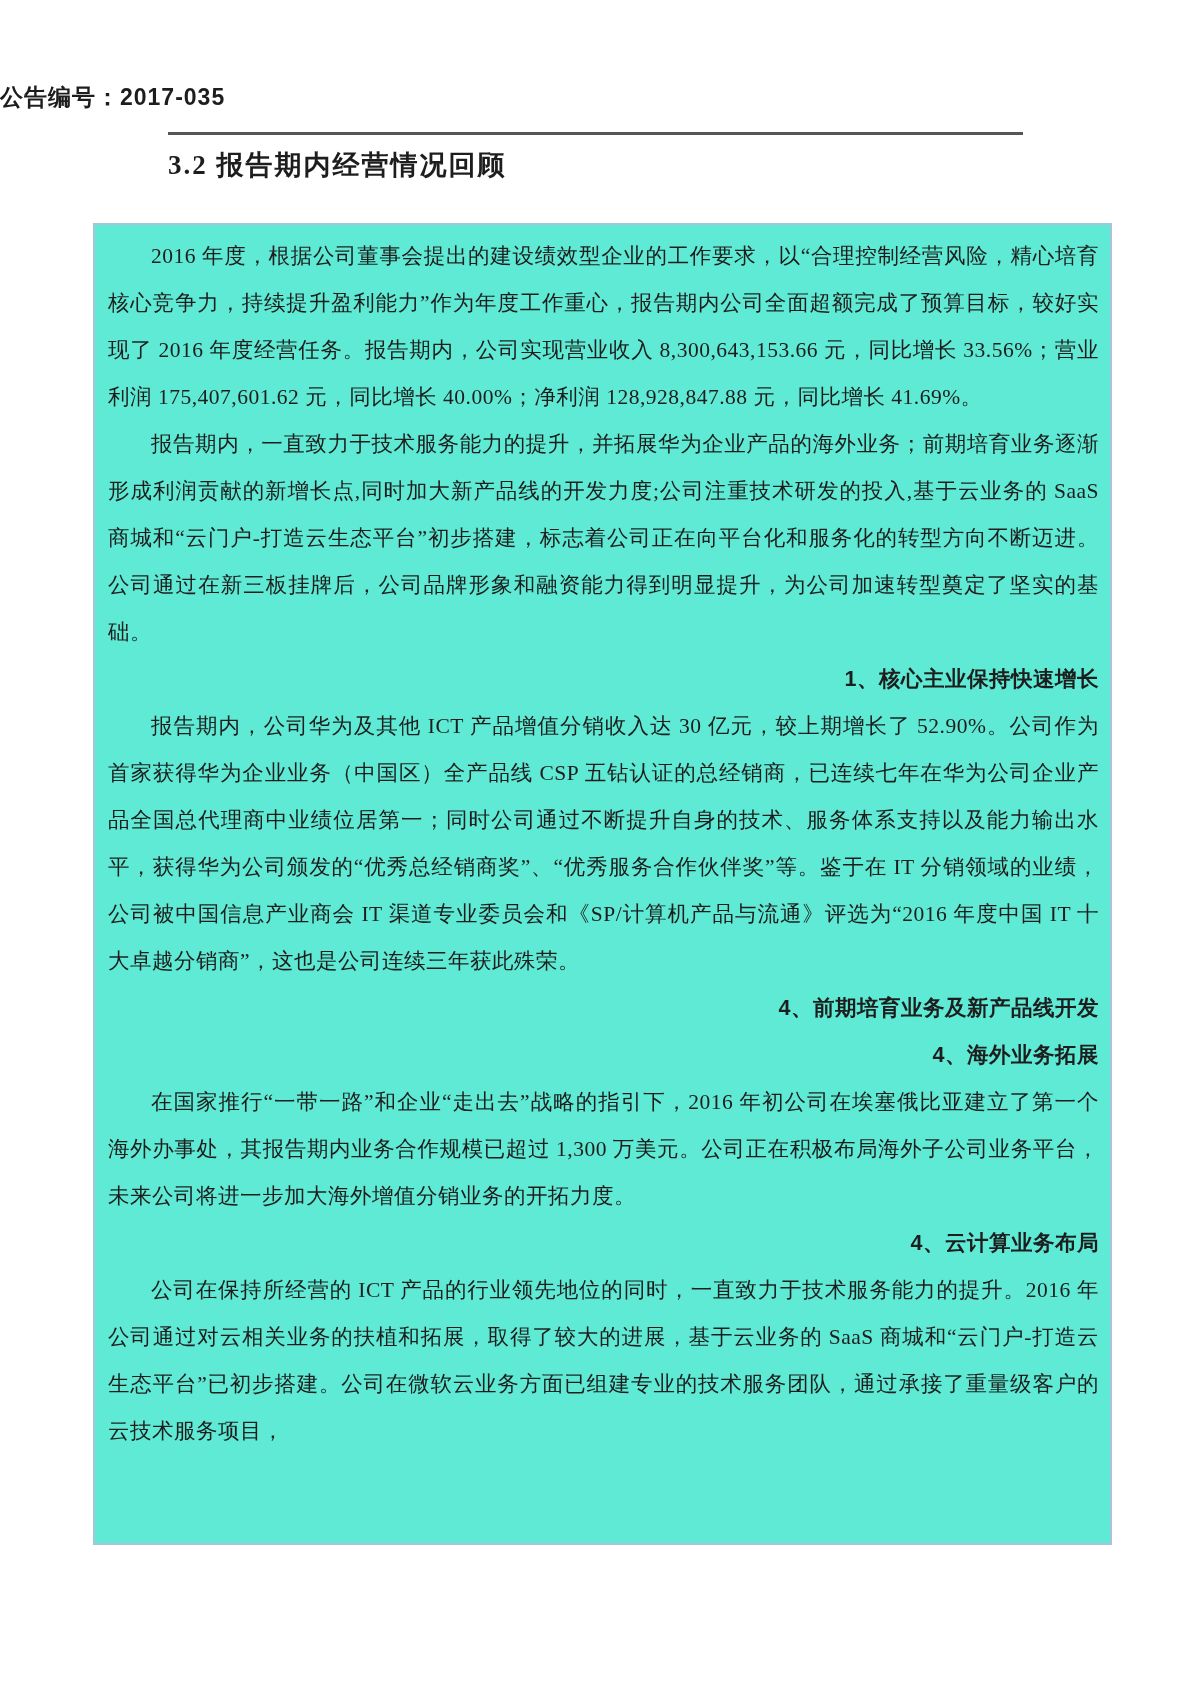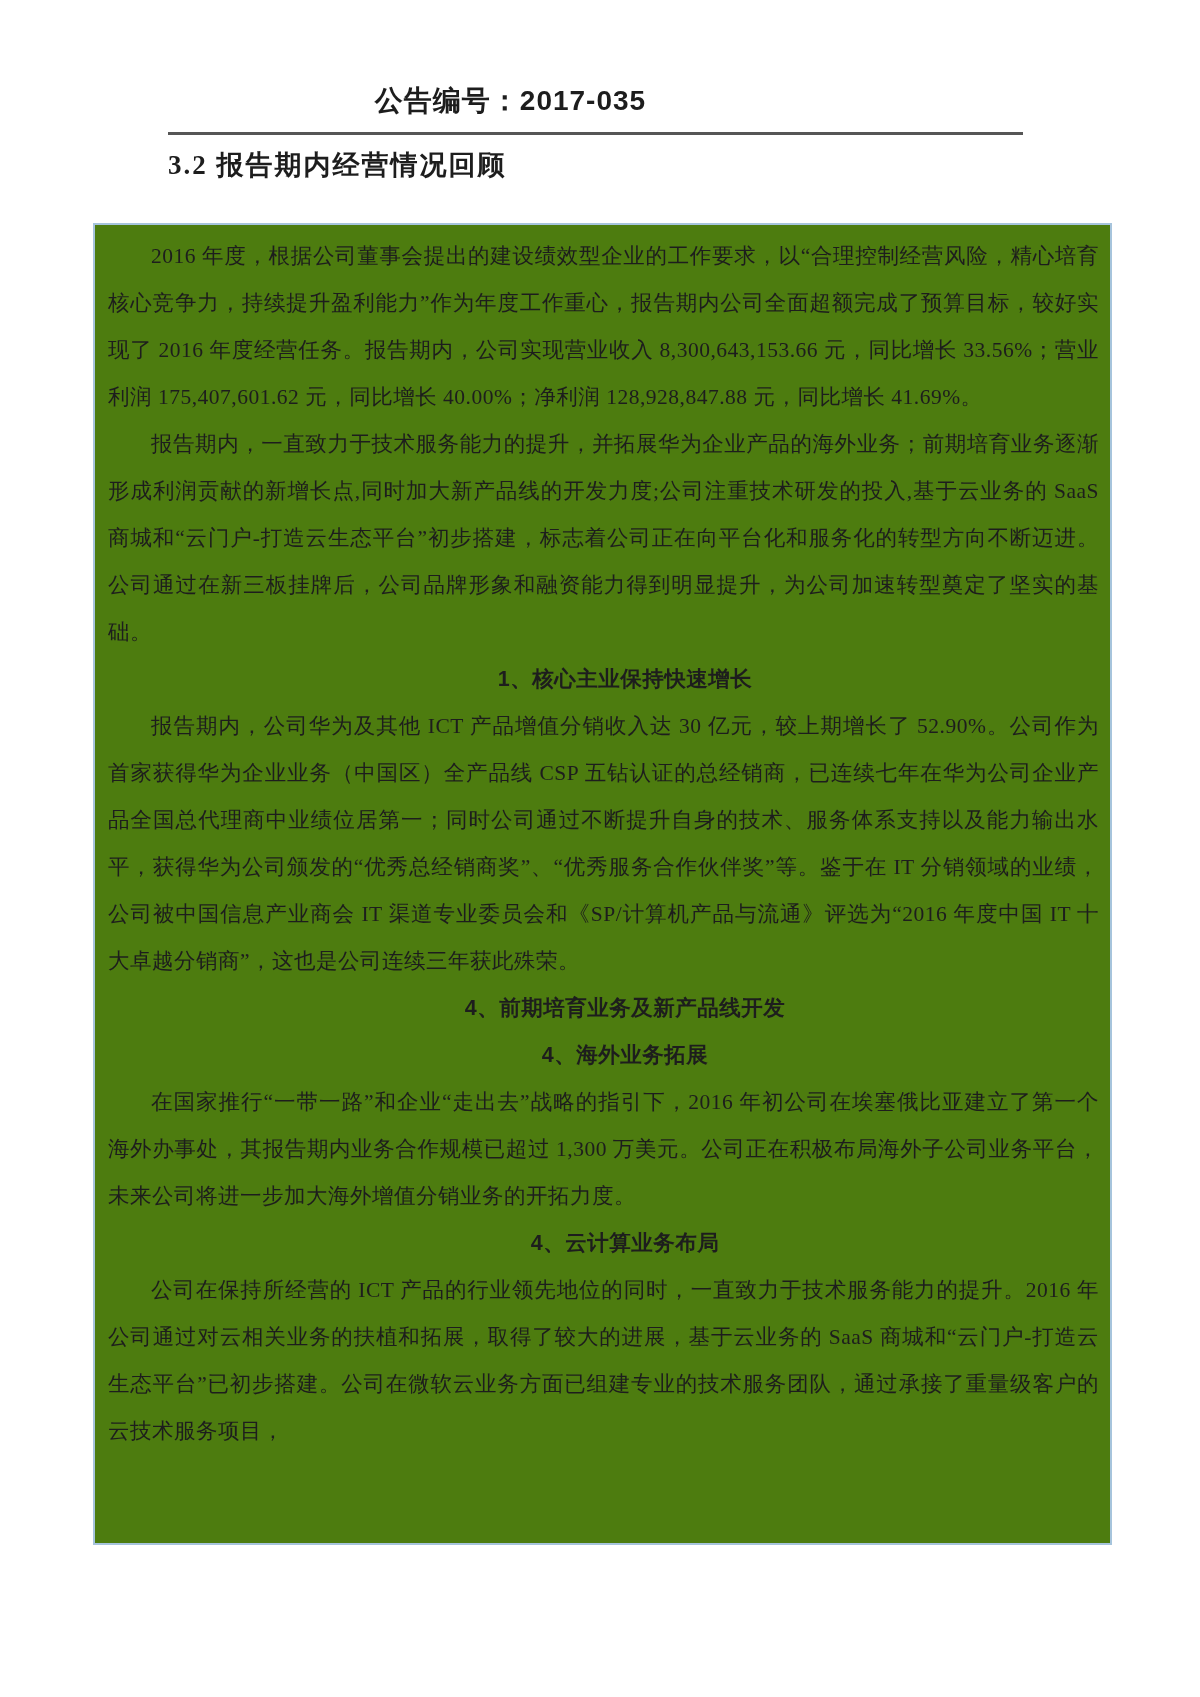--- a/index.html
+++ b/index.html
@@ -16,24 +16,24 @@
     background:#ffffff;
     color:var(--text-color);
     font-family:"Liberation Serif","DejaVu Serif",serif;
     overflow:hidden;
   }
   .doc-number{
     position:absolute;
     top:82px;
     left:0;
     width:1021px;
-    text-align:center;
+    text-align:left;
     font-family:"Liberation Sans","DejaVu Sans",sans-serif;
     font-weight:bold;
-    font-size:28px;
+    font-size:23px;
     letter-spacing:1px;
     white-space:nowrap;
   }
   .header-rule{
     position:absolute;
     top:132px;
     left:168px;
     width:855px;
     height:3px;
     background:var(--rule-color);
@@ -50,39 +50,39 @@
     white-space:nowrap;
   }
   .content-box{
     position:absolute;
     top:223px;
     left:93px;
     width:1019px;
     height:1322px;
     border:2px solid var(--box-border);
     padding:8px 11px 0 13px;
-    background:#4d7c0f;
+    background:#5eead4;
     overflow:hidden;
   }
   .body-para{
     margin:0;
     font-size:21.5px;
     line-height:47px;
     text-align:justify;
     text-indent:43px;
     letter-spacing:0.5px;
     color:var(--text-color);
   }
   .sec-heading{
     margin:0;
     font-family:"Liberation Sans","DejaVu Sans",sans-serif;
     font-weight:bold;
     font-size:21.5px;
     line-height:47px;
-    text-align:center;
+    text-align:right;
     text-indent:43px;
     letter-spacing:0.5px;
     color:var(--text-color);
   }
 </style>
 </head>
 <body>
 
 <div class="page">
   <div class="doc-number">公告编号：2017-035</div>

